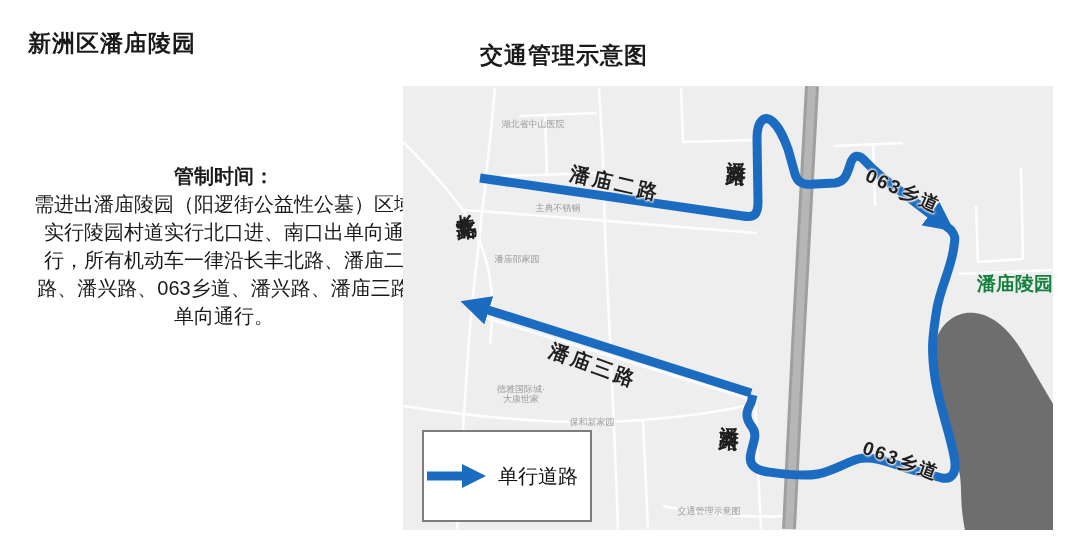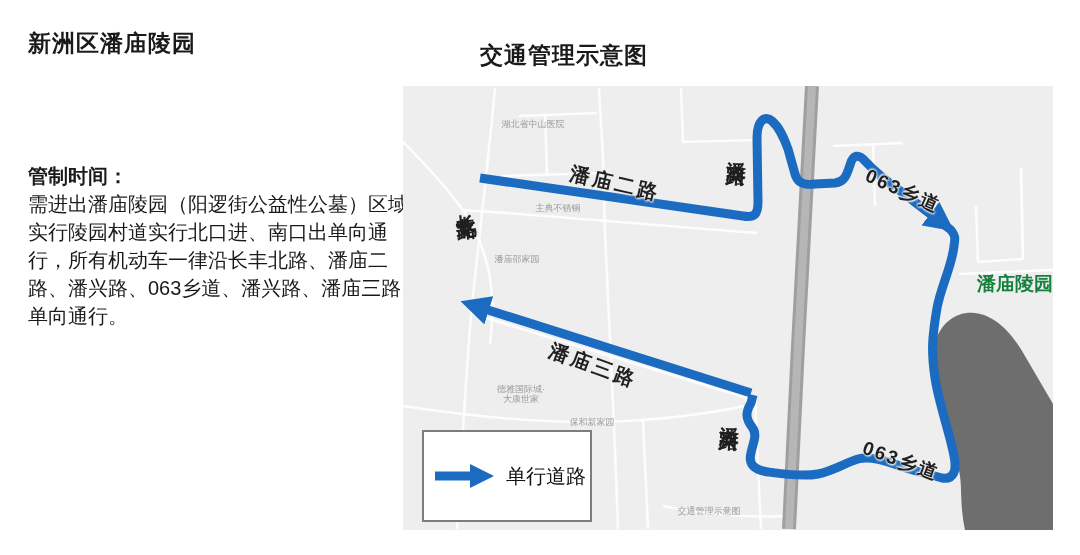--- a/index.html
+++ b/index.html
@@ -11,21 +11,21 @@
   .page-title{
     position:absolute;left:28px;top:28px;
     font-size:23px;font-weight:bold;letter-spacing:1px;
   }
   .map-title{
     position:absolute;left:480px;top:40px;width:460px;
     font-size:23px;font-weight:bold;letter-spacing:1px;
   }
   .info-block{
     position:absolute;left:28px;top:162px;width:392px;
-    font-size:20px;line-height:28px;
+    font-size:20px;line-height:28px;text-align:center;
   }
   .info-heading{font-weight:bold;}
   
   .map{
     position:absolute;left:403px;top:79px;width:650px;height:444px;
     background:#eeeeee;
     margin-top:7px;
   }
   .map svg.base{position:absolute;left:0;top:0;}
   .map-label{
@@ -38,21 +38,21 @@
     position:absolute;font-size:9px;font-weight:400;color:#9b9b9b;
     white-space:normal;text-align:center;line-height:10px;
   }
   .dest-label{
     position:absolute;left:574px;top:185px;
     font-size:19px;font-weight:bold;color:#15803d;white-space:nowrap;
   }
   .legend{
     position:absolute;left:19px;top:344px;width:170px;height:92px;
     background:#ffffff;border:2px solid #7d7d7d;box-sizing:border-box;
-    display:flex;align-items:center;gap:10px;padding-left:8px;
+    display:flex;align-items:center;gap:10px;padding-left:0;
   }
   .legend-text{font-size:20px;color:#111111;}
 </style>
 </head>
 <body>
 
 <div class="page-title">新洲区潘庙陵园</div>
 
 <div class="info-block">
   <div class="info-heading">管制时间：</div>

